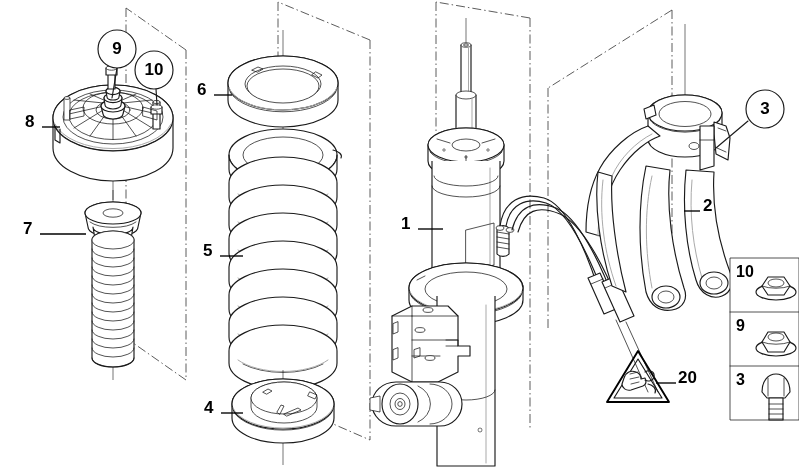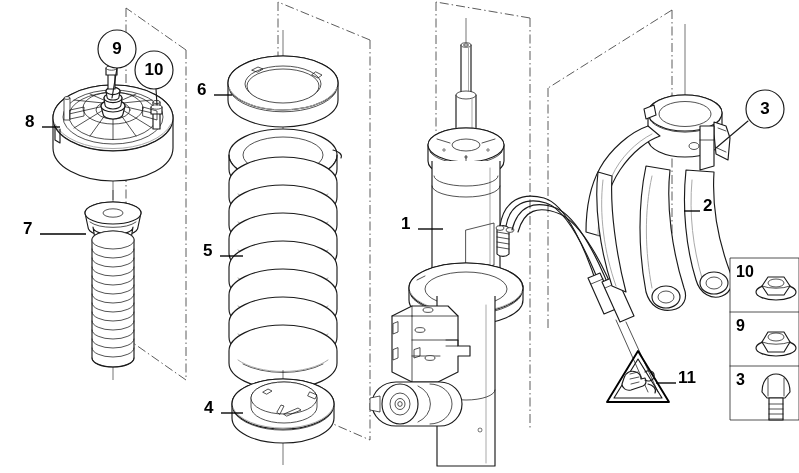--- a/index.html
+++ b/index.html
@@ -525,21 +525,21 @@
 
   </svg>
 
   <div class="lbl" style="left:25px; top:113px;">8</div>
   <div class="lbl" style="left:23px; top:220px;">7</div>
   <div class="lbl" style="left:197px; top:81px;">6</div>
   <div class="lbl" style="left:203px; top:242px;">5</div>
   <div class="lbl" style="left:204px; top:399px;">4</div>
   <div class="lbl" style="left:401px; top:215px;">1</div>
   <div class="lbl" style="left:703px; top:197px;">2</div>
-  <div class="lbl" style="left:678px; top:369px;">11</div>
+  <div class="lbl" style="left:678px; top:369px;">20</div>
 
   <div class="callout-num" style="left:98px;  top:30px;">9</div>
   <div class="callout-num" style="left:135px; top:51px;">10</div>
   <div class="callout-num" style="left:746px; top:90px;">3</div>
 
   <div class="legend-num" style="left:736px; top:264px;">10</div>
   <div class="legend-num" style="left:736px; top:318px;">9</div>
   <div class="legend-num" style="left:736px; top:372px;">3</div>
 
 </div>

